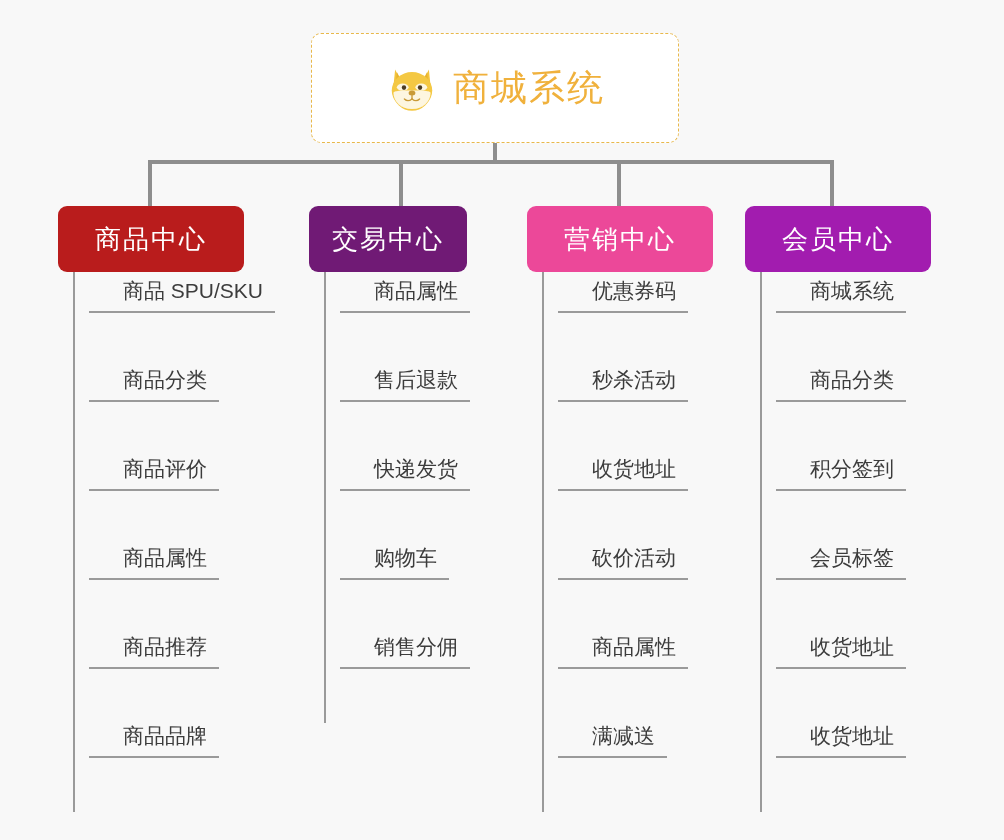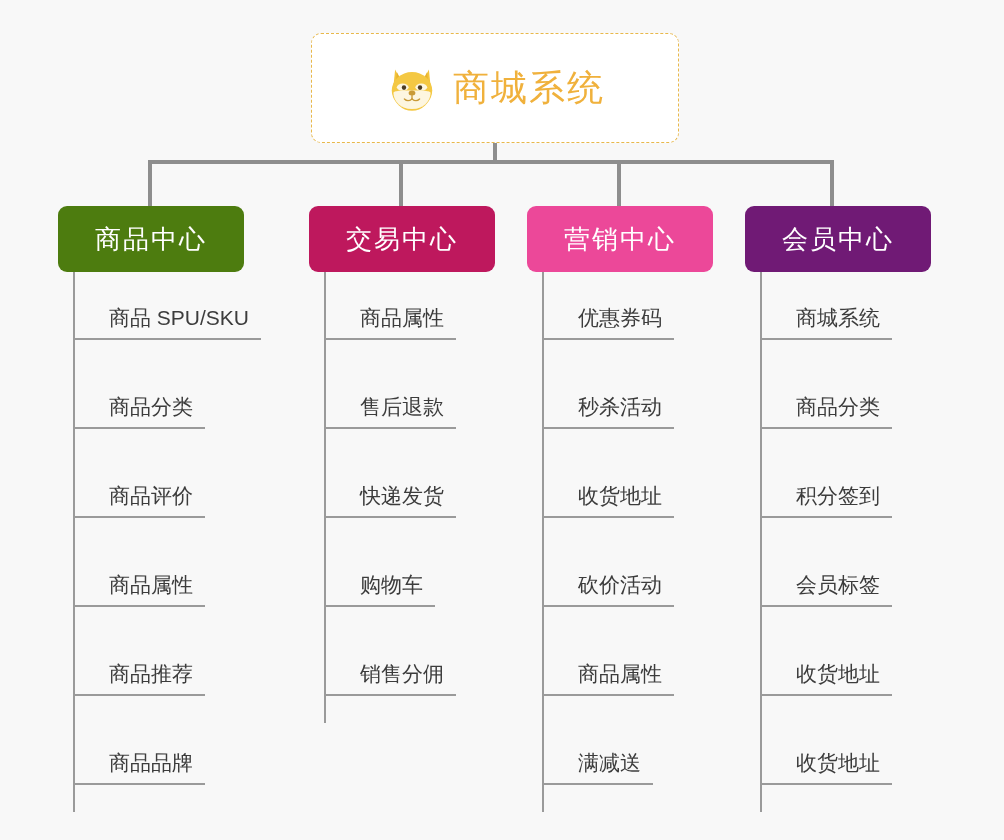--- a/index.html
+++ b/index.html
@@ -79,37 +79,37 @@
     height: 66px;
     border-radius: 9px;
     display: flex;
     align-items: center;
     justify-content: center;
     color: #ffffff;
     font-size: 26px;
     letter-spacing: 2px;
     white-space: nowrap;
   }
-  .branch-1 .branch-header { width: 186px; background: #4d7c0f; }
-  .branch-2 .branch-header { width: 186px; background: #be185d; }
+  .branch-1 .branch-header { width: 186px; background: #b91c1c; }
+  .branch-2 .branch-header { width: 158px; background: #701a75; }
   .branch-3 .branch-header { width: 186px; background: #ec4899; }
-  .branch-4 .branch-header { width: 186px; background: #701a75; }
+  .branch-4 .branch-header { width: 186px; background: #a21caf; }
 
   
   .branch-items {
     position: relative;
     margin-left: 15px;
     border-left: 2px solid #9a9a9a;
     padding-top: 6px;
   }
   .branch-item {
     height: 89px;
     display: flex;
-    align-items: center;
-    padding-left: 0;
+    align-items: flex-start;
+    padding-left: 14px;
   }
   .item-label {
     display: inline-block;
     font-size: 21px;
     color: #3c3c3c;
     line-height: 1.25;
     white-space: nowrap;
     padding: 0 12px 7px 34px;
     border-bottom: 2px solid #9a9a9a;
   }

